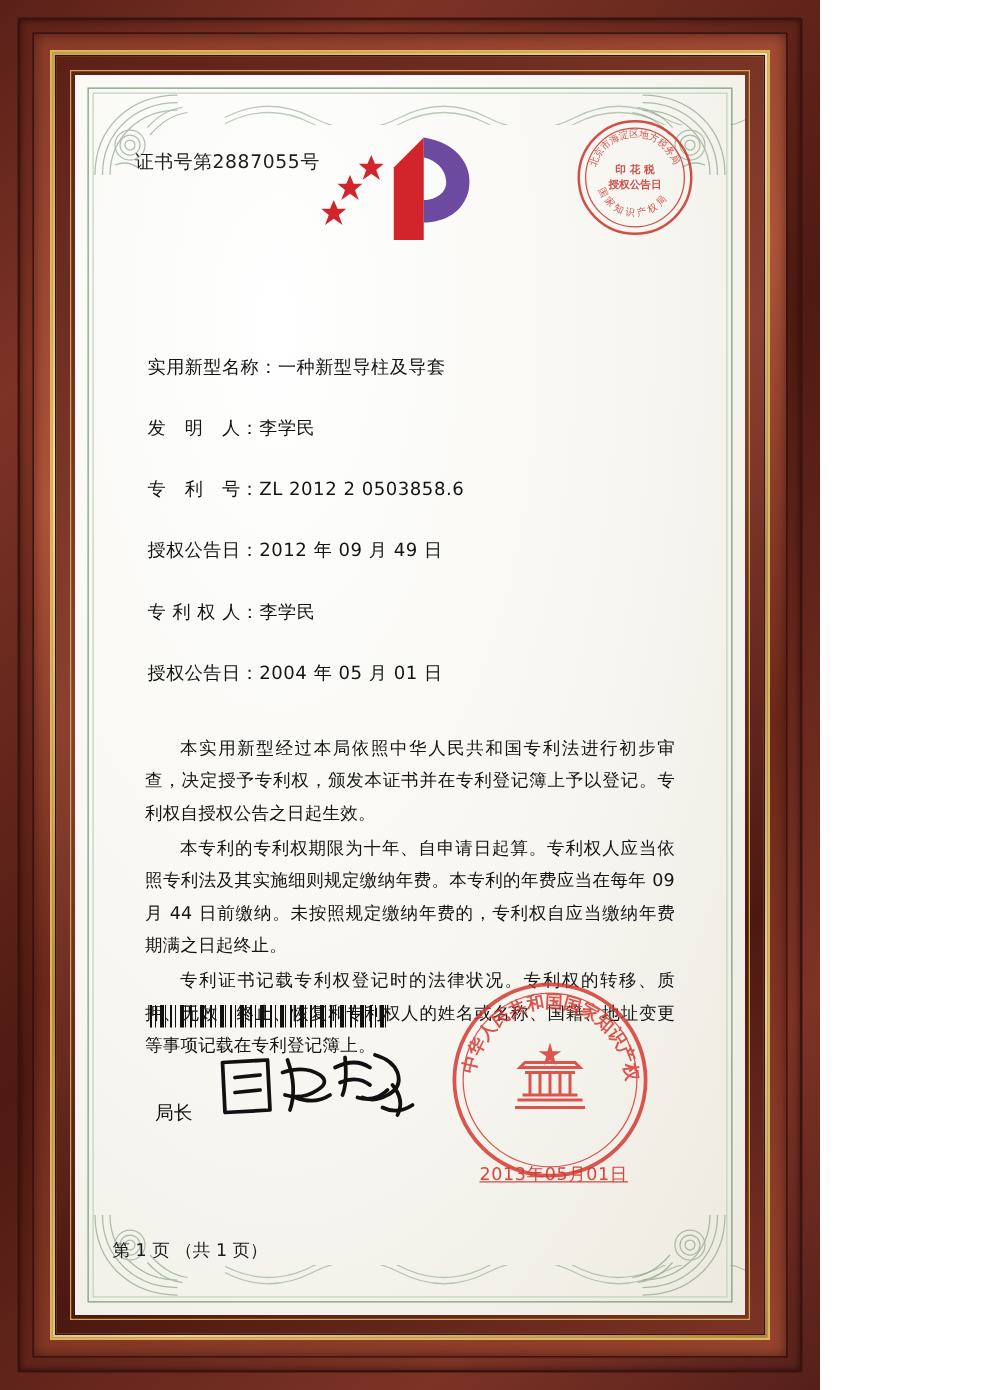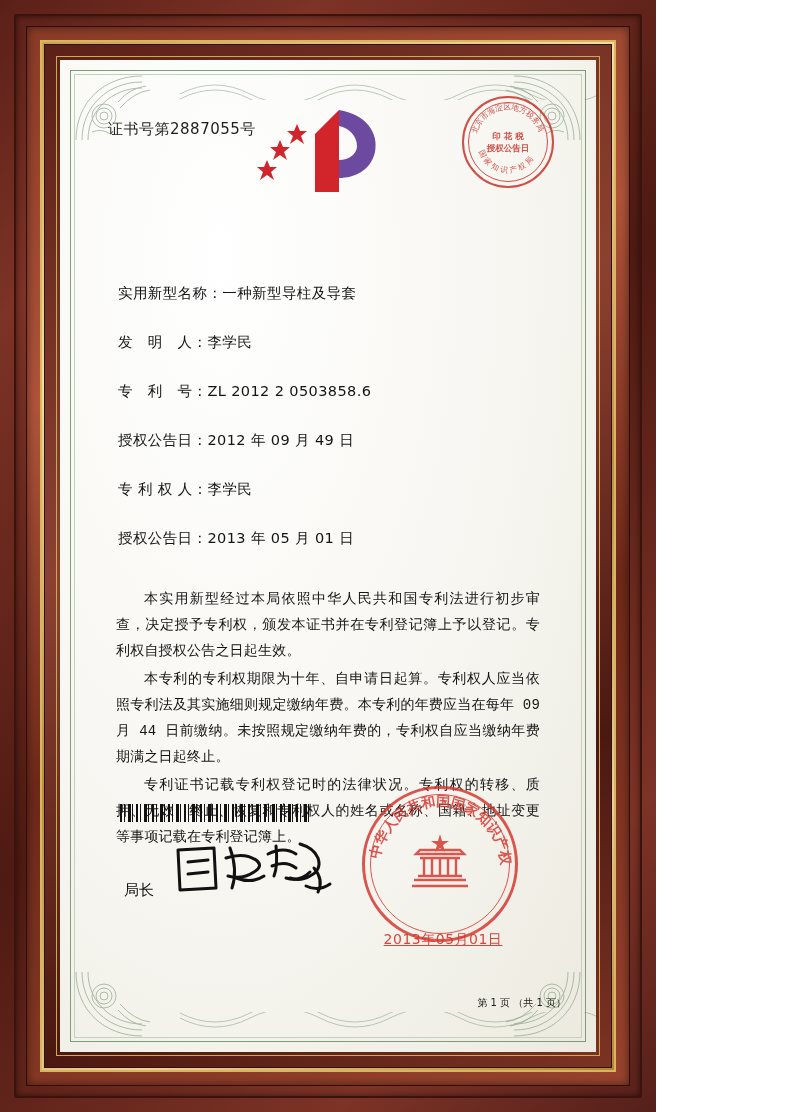--- a/index.html
+++ b/index.html
@@ -182,21 +182,20 @@
     right: 26px;
     font-size: 14px;
     line-height: 26px;
     color: #141414;
     text-align: justify;
     letter-spacing: .2px;
   }
   .paras p {
     margin: 0 0 2px 0;
     text-indent: 2em;
-    font-family: Liberation Mono, monospace;
   }
 
   
   .barcode {
     position: absolute;
     left: 30px;
     top: 718px;
     width: 190px;
     height: 18px;
     background-image: repeating-linear-gradient(
@@ -261,22 +260,22 @@
     letter-spacing: .5px;
     opacity: .9;
     text-decoration: underline;
   }
 
   .footer {
     position: absolute;
     bottom: 16px;
     left: 0;
     right: 0;
-    text-align: right;
-    font-size: 10px;
+    text-align: left;
+    font-size: 14px;
     color: #1a1a1a;
   }
 </style>
 </head>
 <body>
 
 <div class="certificate">
   <div class="frame-band-1"></div>
   <div class="frame-band-2"></div>
   <div class="frame-gold"></div>
@@ -395,21 +394,21 @@
         <div class="field">
           <span class="lbl">专　利　号：</span><span class="val">ZL 2012 2 0503858.6</span>
         </div>
         <div class="field">
           <span class="lbl">授权公告日：</span><span class="val">2012 年 09 月 49 日</span>
         </div>
         <div class="field">
           <span class="lbl">专 利 权 人：</span><span class="val">李学民</span>
         </div>
         <div class="field">
-          <span class="lbl">授权公告日：</span><span class="val">2013 年 05 月 01 日</span>
+          <span class="lbl">授权公告日：</span><span class="val">2004 年 05 月 01 日</span>
         </div>
       </div>
 
       <div class="paras">
         <p>本实用新型经过本局依照中华人民共和国专利法进行初步审查，决定授予专利权，颁发本证书并在专利登记簿上予以登记。专利权自授权公告之日起生效。</p>
         <p>本专利的专利权期限为十年、自申请日起算。专利权人应当依照专利法及其实施细则规定缴纳年费。本专利的年费应当在每年 09 月 44 日前缴纳。未按照规定缴纳年费的，专利权自应当缴纳年费期满之日起终止。</p>
         <p>专利证书记载专利权登记时的法律状况。专利权的转移、质押、无效、终止、恢复和专利权人的姓名或名称、国籍、地址变更等事项记载在专利登记簿上。</p>
       </div>
 
       <div class="barcode"></div>

